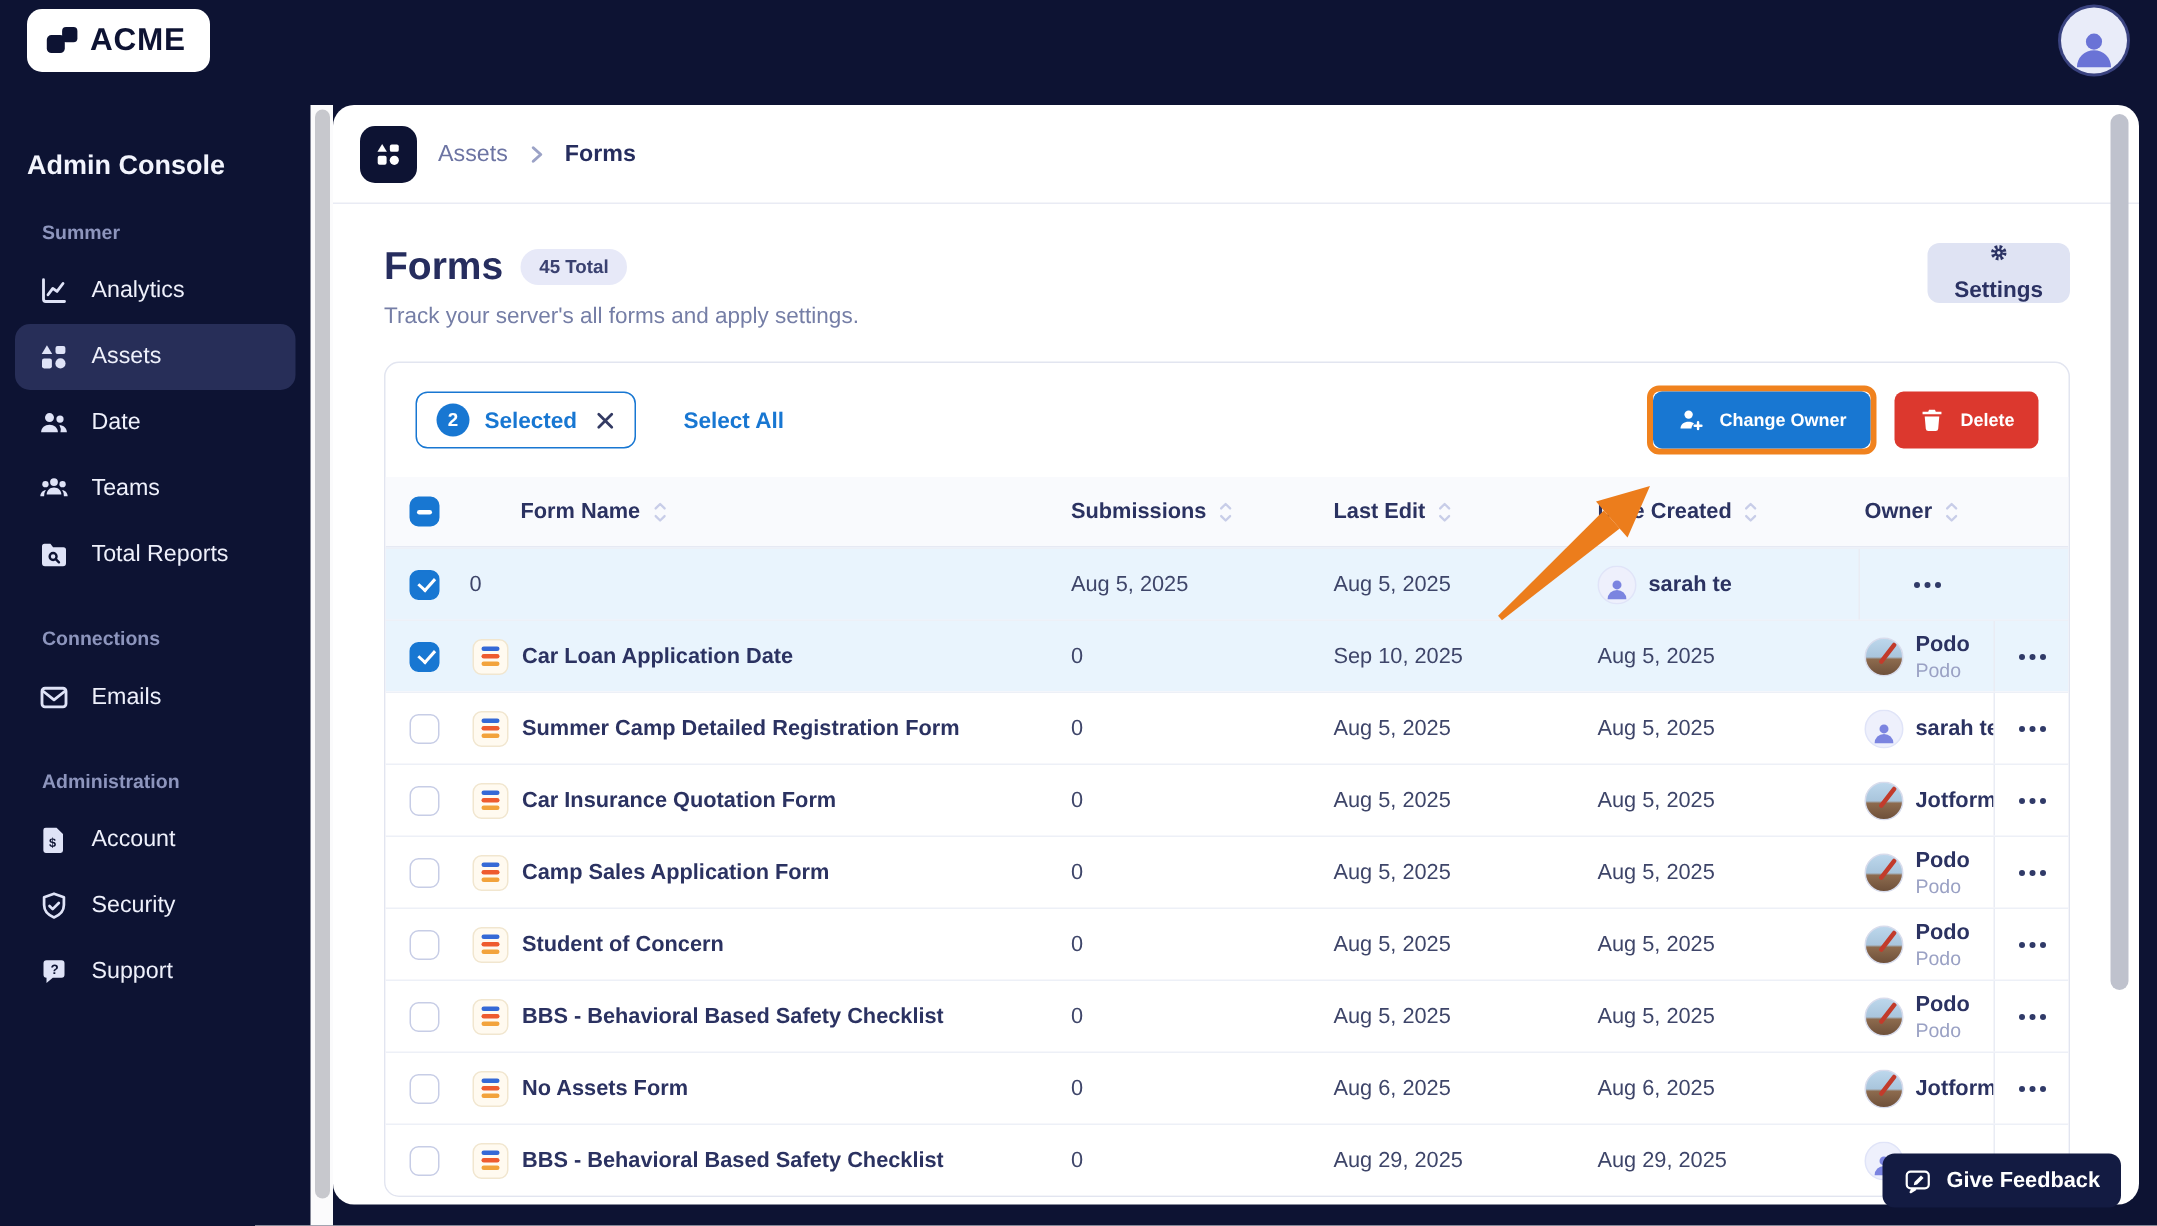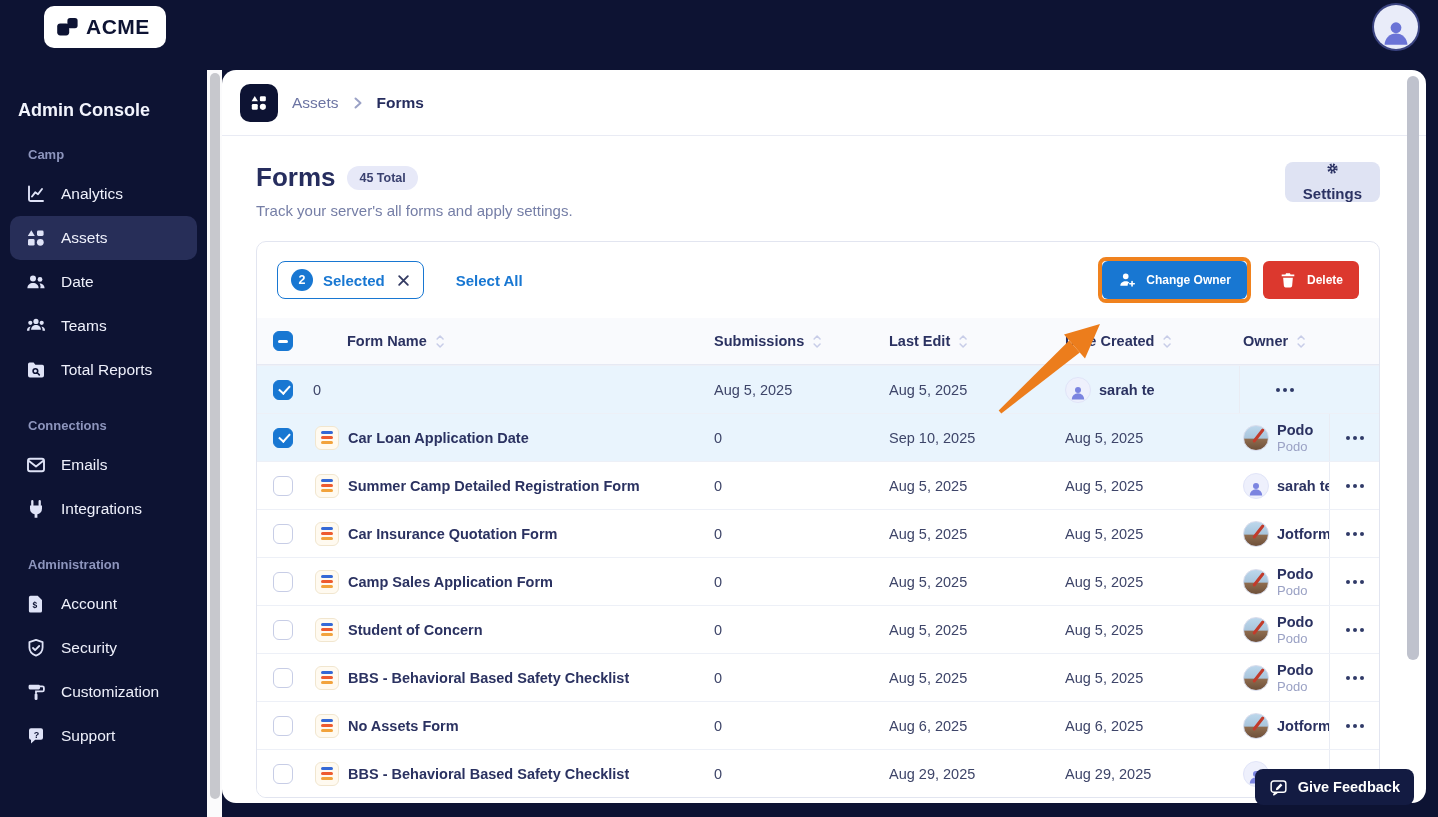--- a/index.html
+++ b/index.html
@@ -10,21 +10,21 @@
     position:relative;
     color:#232a5c;
   }
   :root{
     --navy:#0d1333; --accent-blue:#1877d2; --danger-red:#dc382e;
     --annotation-orange:#f0821e; --selected-row:#e9f4fd;
     --border:#e2e5f0; --row-border:#edf0f7; --ink:#262d5e; --muted:#757ea6;
   }
 
   
-  .topbar { position:absolute; top:0; left:0; right:0; height:53px; display:flex; align-items:center; justify-content:space-between; padding:0 20px 0 18px;margin-left:26px; }
+  .topbar { position:absolute; top:0; left:0; right:0; height:53px; display:flex; align-items:center; justify-content:space-between; padding:0 20px 0 18px; }
   .logo { background:#fff; border-radius:10px; height:42px; padding:0 16px 0 12px; display:flex; align-items:center; gap:6px; cursor:pointer; }
   .logo-glyph { width:24px; height:24px; display:inline-flex; }
   .logo-text { font-size:21px; font-weight:800; color:var(--navy); letter-spacing:.5px; }
   .topbar-avatar { width:44px; height:44px; border-radius:50%; background:#e9ecf9; display:flex; align-items:flex-end; justify-content:center; overflow:hidden; box-shadow:0 0 0 2px #3a4380; cursor:pointer; }
   .topbar-avatar svg { width:34px; height:34px; color:#6a73d6; }
 
   
   .sidebar { position:absolute; top:70px; left:0; width:207px; bottom:0; overflow:hidden; }
   .sidebar-title { color:#f2f4fd; font-size:18px; font-weight:700; margin:30px 18px 4px; }
   .nav-section-label { color:#8d95bd; font-size:13px; font-weight:700; margin:26px 18px 10px 28px; }
@@ -129,21 +129,21 @@
     <svg viewBox="0 0 24 24" fill="currentColor">
         <circle cx="12" cy="9" r="3.8"></circle>
         <path d="M4 21a8 8 0 0 1 16 0z"></path>
       </svg>
   </div>
 </header>
 
 <aside class="sidebar">
   <h1 class="sidebar-title">Admin Console</h1>
   <nav>
-      <div class="nav-section-label">Camp</div>
+      <div class="nav-section-label">Summer</div>
       <div class="nav-item">
         <span class="nav-icon">
           <svg viewBox="0 0 20 20" fill="none" stroke="currentColor" stroke-width="1.9" stroke-linecap="round">
             <path d="M3 2.5v13a1.5 1.5 0 0 0 1.5 1.5H17"></path>
             <path d="M6 12.5l3.2-4.2 2.8 2 4-5.3" stroke-linejoin="round"></path>
           </svg>
         </span>
         <span class="nav-label">Analytics</span>
       </div>
       <div class="nav-item active">
@@ -194,57 +194,38 @@
       <div class="nav-section-label">Connections</div>
       <div class="nav-item">
         <span class="nav-icon">
           <svg viewBox="0 0 20 20" fill="none" stroke="currentColor" stroke-width="1.9">
             <rect x="2" y="3.8" width="16" height="12.4" rx="2"></rect>
             <path d="M3 6l7 5.6L17 6" stroke-linecap="round" stroke-linejoin="round"></path>
           </svg>
         </span>
         <span class="nav-label">Emails</span>
       </div>
-      <div class="nav-item">
-        <span class="nav-icon">
-          <svg viewBox="0 0 20 20" fill="currentColor">
-            <path d="M6.3 2.2v4.2M13.7 2.2v4.2" stroke="currentColor" stroke-width="2.3" stroke-linecap="round"></path>
-            <path d="M4 6.4h12v3a6 6 0 0 1-4.6 5.8v3.6H8.6v-3.6A6 6 0 0 1 4 9.4z"></path>
-          </svg>
-        </span>
-        <span class="nav-label">Integrations</span>
-      </div>
       <div class="nav-section-label">Administration</div>
       <div class="nav-item">
         <span class="nav-icon">
           <svg viewBox="0 0 20 20" fill="currentColor">
             <path d="M4.5 1.8h7.2L16 6v11a1.6 1.6 0 0 1-1.6 1.6H4.5A1.6 1.6 0 0 1 2.9 17V3.4a1.6 1.6 0 0 1 1.6-1.6z"></path>
             <text x="6.6" y="14.4" font-size="8.5" font-weight="bold" fill="#0d1333">$</text>
           </svg>
         </span>
         <span class="nav-label">Account</span>
       </div>
       <div class="nav-item">
         <span class="nav-icon">
           <svg viewBox="0 0 20 20" fill="none" stroke="currentColor" stroke-width="1.8">
             <path d="M10 1.8l6.6 2.4v5.2c0 4-2.7 6.7-6.6 8.2-3.9-1.5-6.6-4.2-6.6-8.2V4.2z" stroke-linejoin="round"></path>
             <path d="M7 10l2.1 2.1L13.2 8" stroke-linecap="round" stroke-linejoin="round"></path>
           </svg>
         </span>
         <span class="nav-label">Security</span>
-      </div>
-      <div class="nav-item">
-        <span class="nav-icon">
-          <svg viewBox="0 0 20 20" fill="currentColor">
-            <rect x="2.6" y="2.8" width="11.4" height="4.6" rx="1.3"></rect>
-            <path d="M14 4.3h2.4a1.5 1.5 0 0 1 1.5 1.5v2.1a1.5 1.5 0 0 1-1.5 1.5H10v2.3" fill="none" stroke="currentColor" stroke-width="1.8"></path>
-            <rect x="8.6" y="11.4" width="2.9" height="6.6" rx="1.3"></rect>
-          </svg>
-        </span>
-        <span class="nav-label">Customization</span>
       </div>
       <div class="nav-item">
         <span class="nav-icon">
           <svg viewBox="0 0 20 20" fill="currentColor">
             <path d="M3 4.2a2 2 0 0 1 2-2h10a2 2 0 0 1 2 2v7.6a2 2 0 0 1-2 2H9.2L5 17.4v-3.6a2 2 0 0 1-2-2z"></path>
             <text x="7.7" y="11.6" font-size="9" font-weight="bold" fill="#0d1333">?</text>
           </svg>
         </span>
         <span class="nav-label">Support</span>
       </div>

